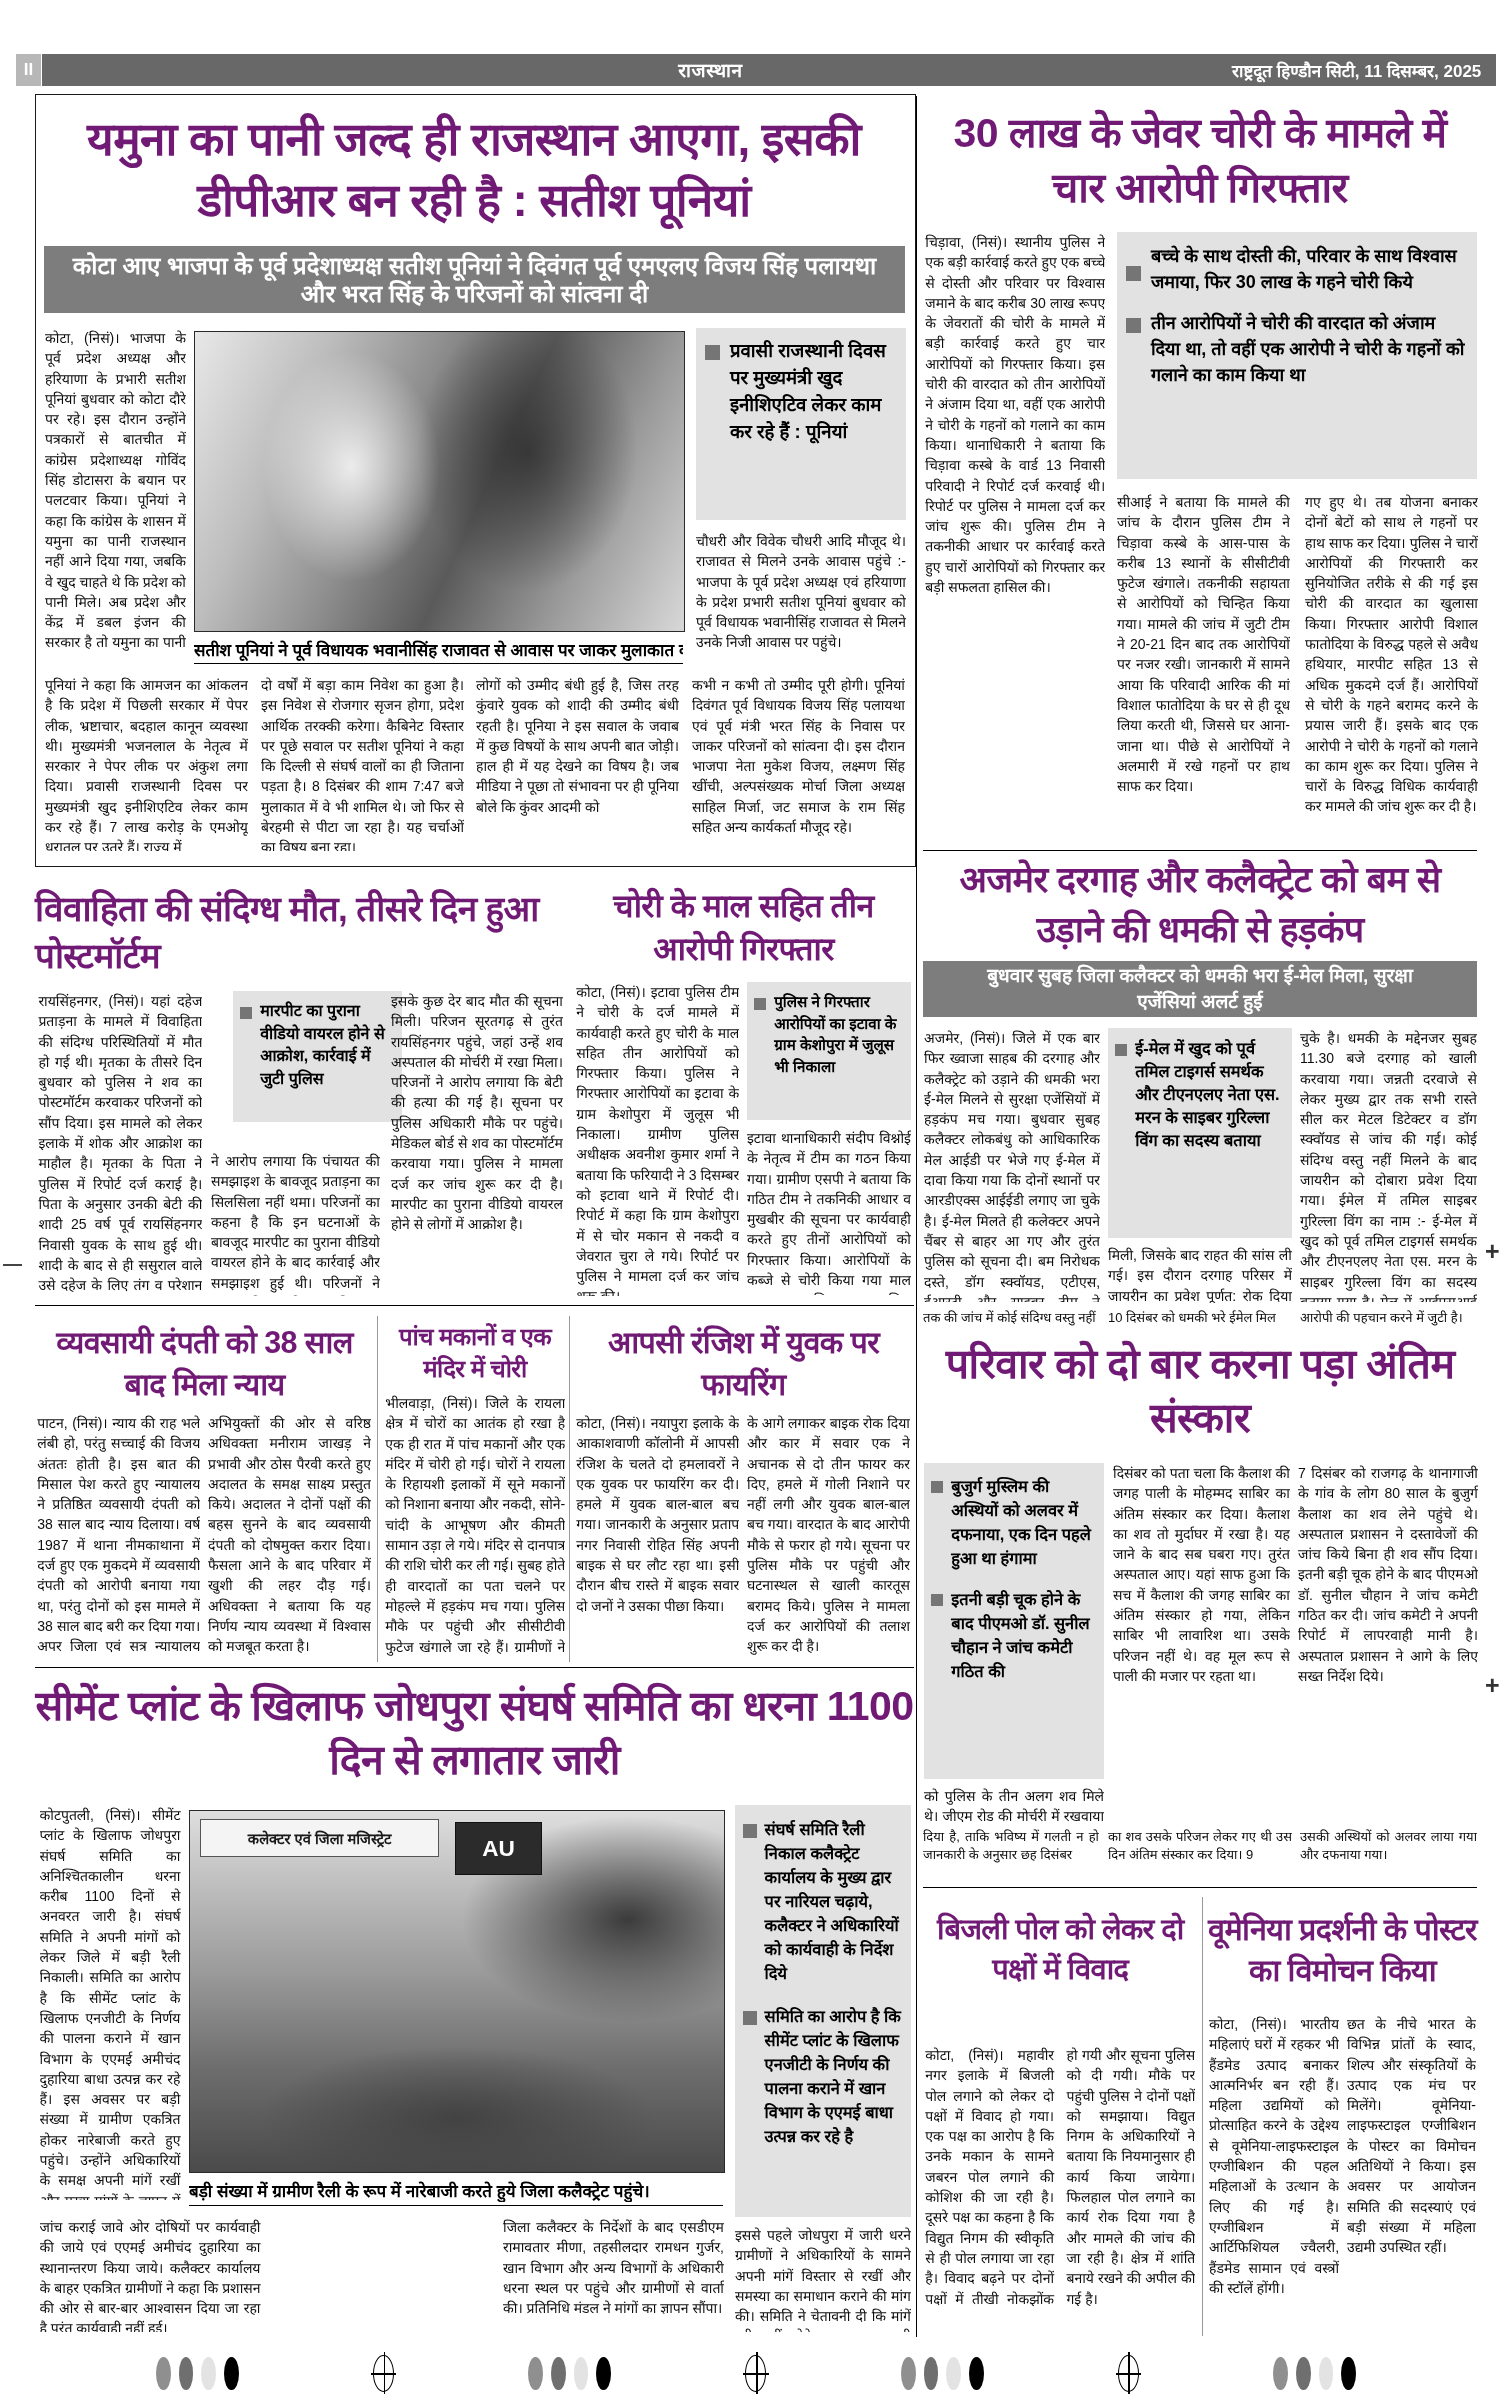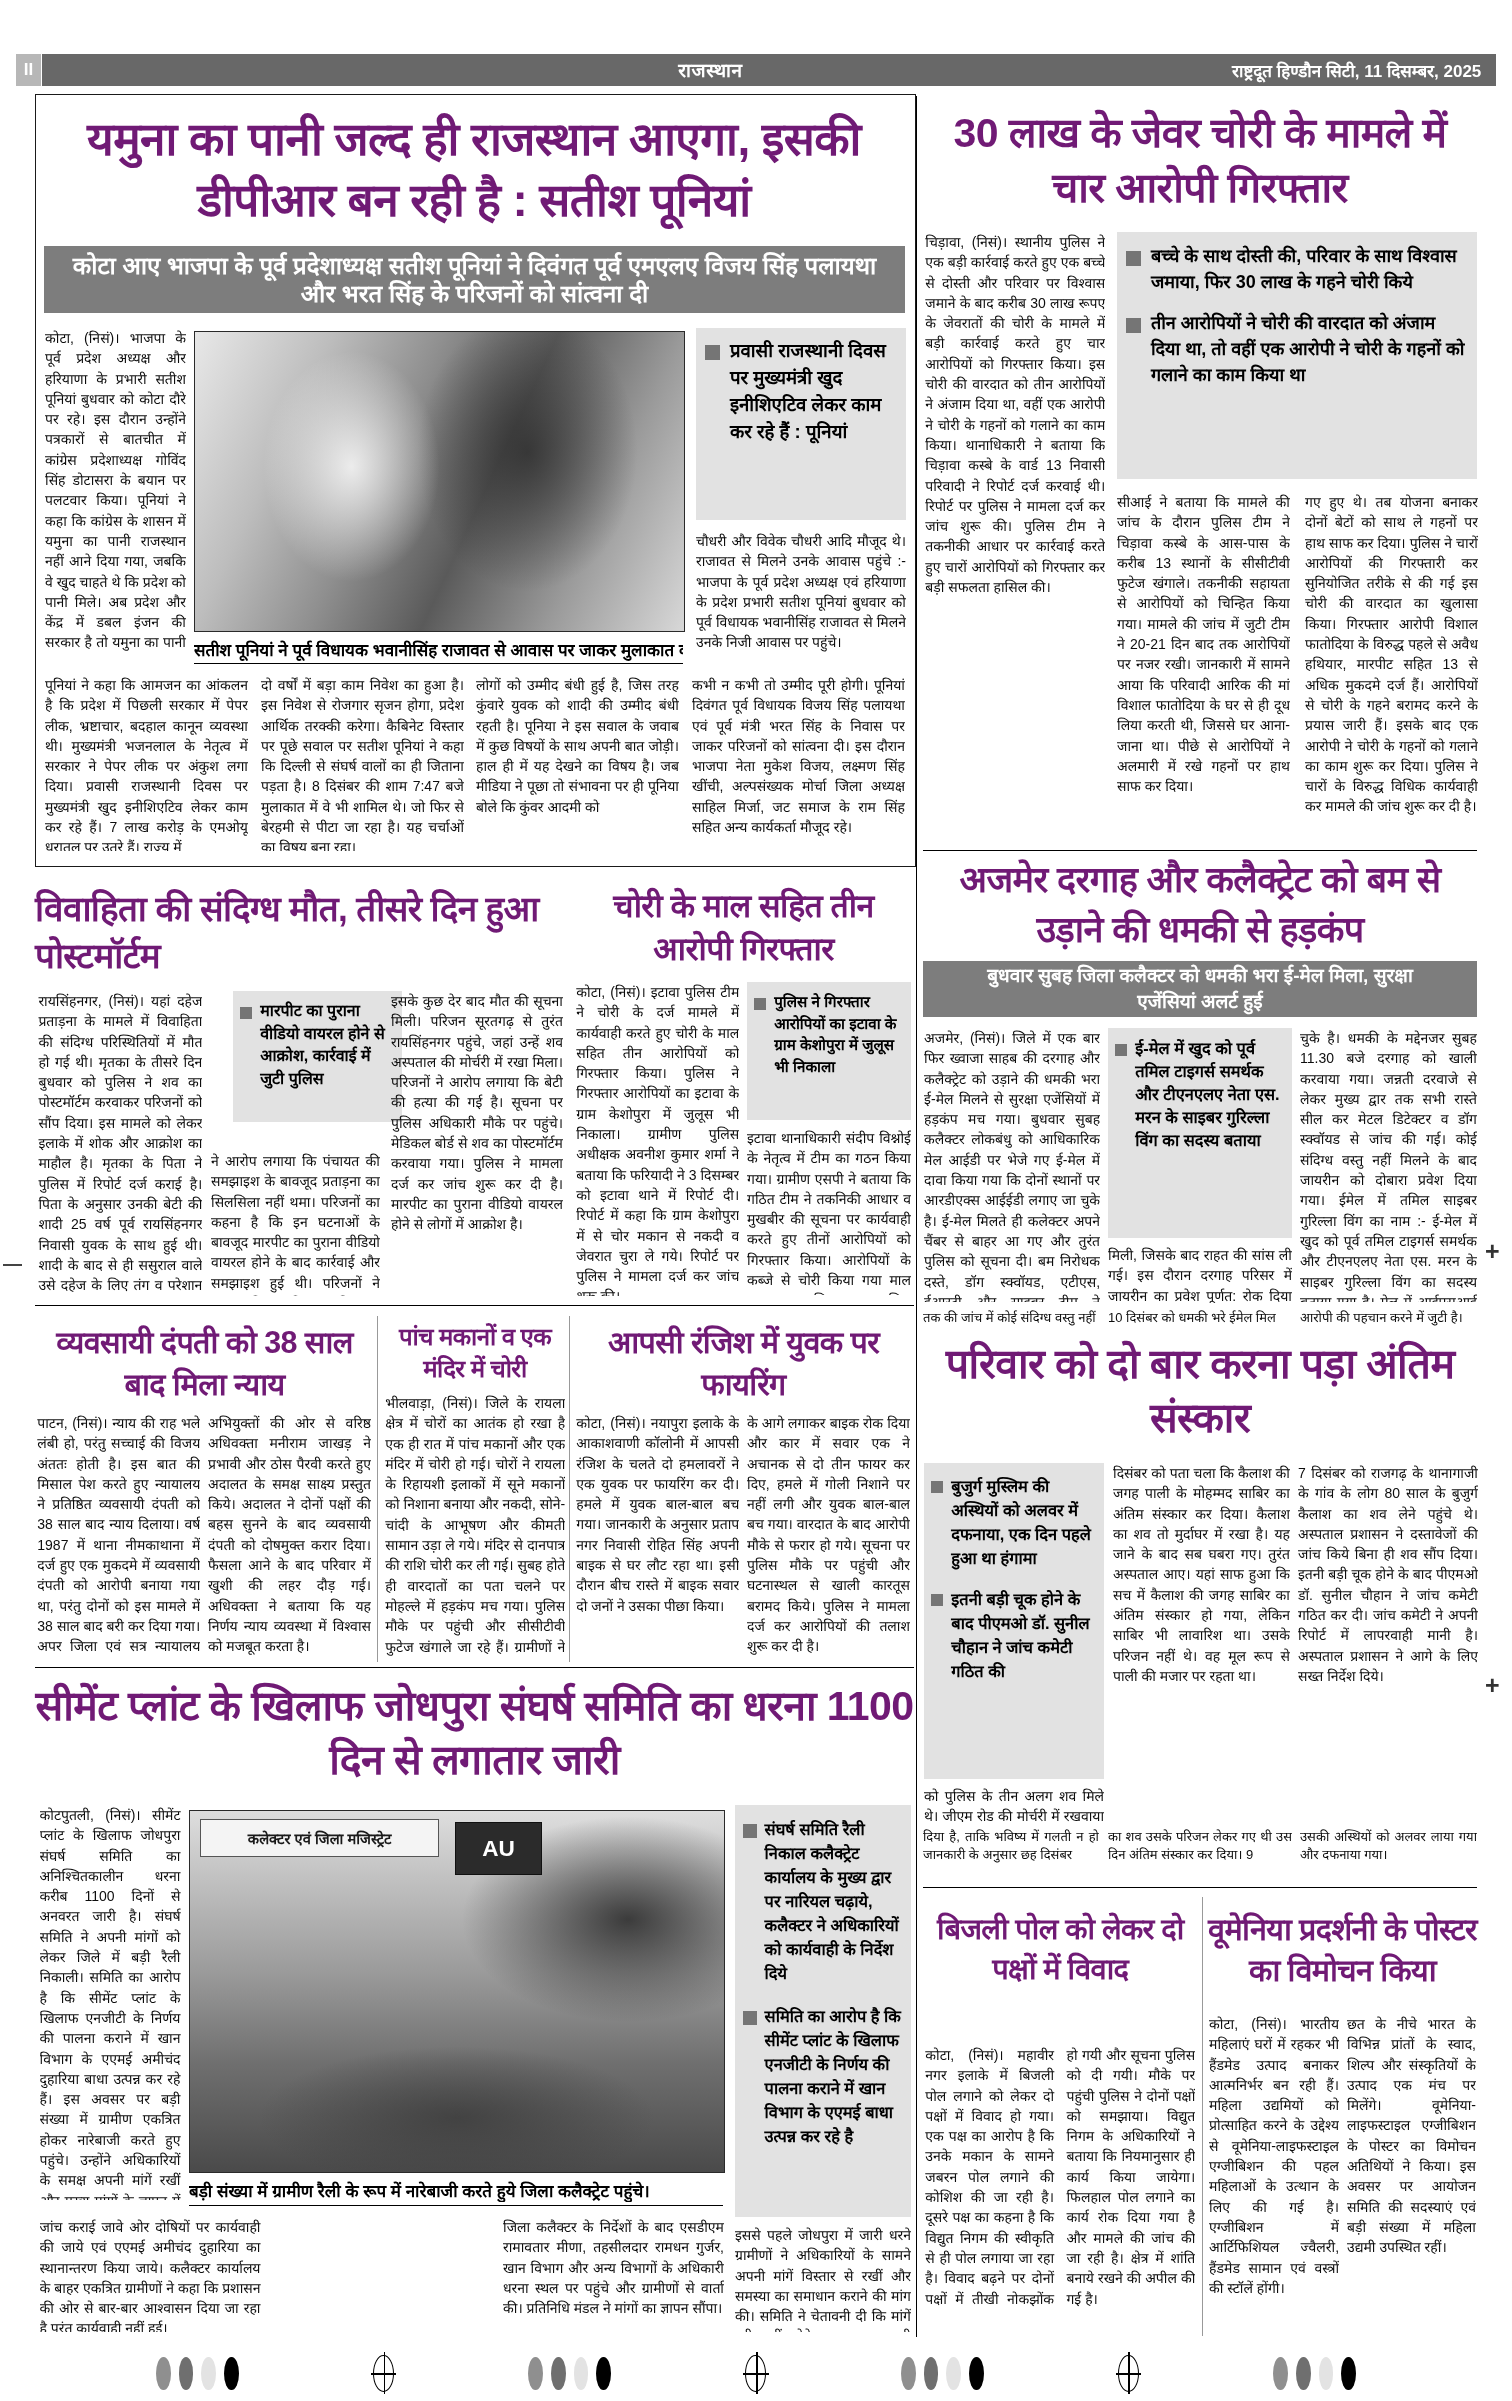--- a/index.html
+++ b/index.html
@@ -88,21 +88,21 @@
     <div class="abs bt" style="left:440px;top:580px;width:203px;height:176px;">लोगों को उम्मीद बंधी हुई है, जिस तरह कुंवारे युवक को शादी की उम्मीद बंधी रहती है। पूनिया ने इस सवाल के जवाब में कुछ विषयों के साथ अपनी बात जोड़ी। हाल ही में यह देखने का विषय है। जब मीडिया ने पूछा तो संभावना पर ही पूनिया बोले कि कुंवर आदमी को</div>
     <div class="abs bt" style="left:656px;top:580px;width:213px;height:176px;">कभी न कभी तो उम्मीद पूरी होगी। पूनियां दिवंगत पूर्व विधायक विजय सिंह पलायथा एवं पूर्व मंत्री भरत सिंह के निवास पर जाकर परिजनों को सांत्वना दी। इस दौरान भाजपा नेता मुकेश विजय, लक्ष्मण सिंह खींची, अल्पसंख्यक मोर्चा जिला अध्यक्ष साहिल मिर्जा, जट समाज के राम सिंह सहित अन्य कार्यकर्ता मौजूद रहे।</div>
   </div>
 
   <div class="abs vrule" style="left:916px;top:96px;height:2241px;"></div>
 
   <div class="abs" style="left:923px;top:101px;width:554px;height:745px;">
     <div class="abs headline" style="left:0;top:4.5px;width:554px;font-size:41px;line-height:55px;">30 लाख के जेवर चोरी के मामले में चार आरोपी गिरफ्तार</div>
     <div class="abs bt" style="left:2.3px;top:131px;width:180px;height:609px;">चिड़ावा, (निसं)। स्थानीय पुलिस ने एक बड़ी कार्रवाई करते हुए एक बच्चे से दोस्ती और परिवार पर विश्वास जमाने के बाद करीब 30 लाख रूपए के जेवरातों की चोरी के मामले में बड़ी कार्रवाई करते हुए चार आरोपियों को गिरफ्तार किया। इस चोरी की वारदात को तीन आरोपियों ने अंजाम दिया था, वहीं एक आरोपी ने चोरी के गहनों को गलाने का काम किया। थानाधिकारी ने बताया कि चिड़ावा कस्बे के वार्ड 13 निवासी परिवादी ने रिपोर्ट दर्ज करवाई थी। रिपोर्ट पर पुलिस ने मामला दर्ज कर जांच शुरू की। पुलिस टीम ने तकनीकी आधार पर कार्रवाई करते हुए चारों आरोपियों को गिरफ्तार कर बड़ी सफलता हासिल की।</div>
     <div class="abs gbox" style="left:194px;top:131px;width:360px;height:247px;">
-      <div class="bullet" style="padding:11.3px 8px 0 0;">
+      <div class="bullet" style="padding:11.3px 8px 0 0;align-items:center;">
         <span class="bsq"></span>
         <span class="btxt" style="font-size:18px;line-height:26px;">बच्चे के साथ दोस्ती की, परिवार के साथ विश्वास जमाया, फिर 30 लाख के गहने चोरी किये</span>
       </div>
       <div class="bullet" style="padding:14.7px 8px 0 0;">
         <span class="bsq"></span>
         <span class="btxt" style="font-size:18px;line-height:26px;">तीन आरोपियों ने चोरी की वारदात को अंजाम दिया था, तो वहीं एक आरोपी ने चोरी के गहनों को गलाने का काम किया था</span>
       </div>
     </div>
     <div class="abs bt" style="left:194px;top:391px;width:173px;height:349px;">सीआई ने बताया कि मामले की जांच के दौरान पुलिस टीम ने चिड़ावा कस्बे के आस-पास के करीब 13 स्थानों के सीसीटीवी फुटेज खंगाले। तकनीकी सहायता से आरोपियों को चिन्हित किया गया। मामले की जांच में जुटी टीम ने 20-21 दिन बाद तक आरोपियों पर नजर रखी। जानकारी में सामने आया कि परिवादी आरिक की मां विशाल फातोदिया के घर से ही दूध लिया करती थी, जिससे घर आना-जाना था। पीछे से आरोपियों ने अलमारी में रखे गहनों पर हाथ साफ कर दिया।</div>
     <div class="abs bt" style="left:382px;top:391px;width:173px;height:349px;">गए हुए थे। तब योजना बनाकर दोनों बेटों को साथ ले गहनों पर हाथ साफ कर दिया। पुलिस ने चारों आरोपियों की गिरफ्तारी कर सुनियोजित तरीके से की गई इस चोरी की वारदात का खुलासा किया। गिरफ्तार आरोपी विशाल फातोदिया के विरुद्ध पहले से अवैध हथियार, मारपीट सहित 13 से अधिक मुकदमे दर्ज हैं। आरोपियों से चोरी के गहने बरामद करने के प्रयास जारी हैं। इसके बाद एक आरोपी ने चोरी के गहनों को गलाने का काम शुरू कर दिया। पुलिस ने चारों के विरुद्ध विधिक कार्यवाही कर मामले की जांच शुरू कर दी है।</div>

